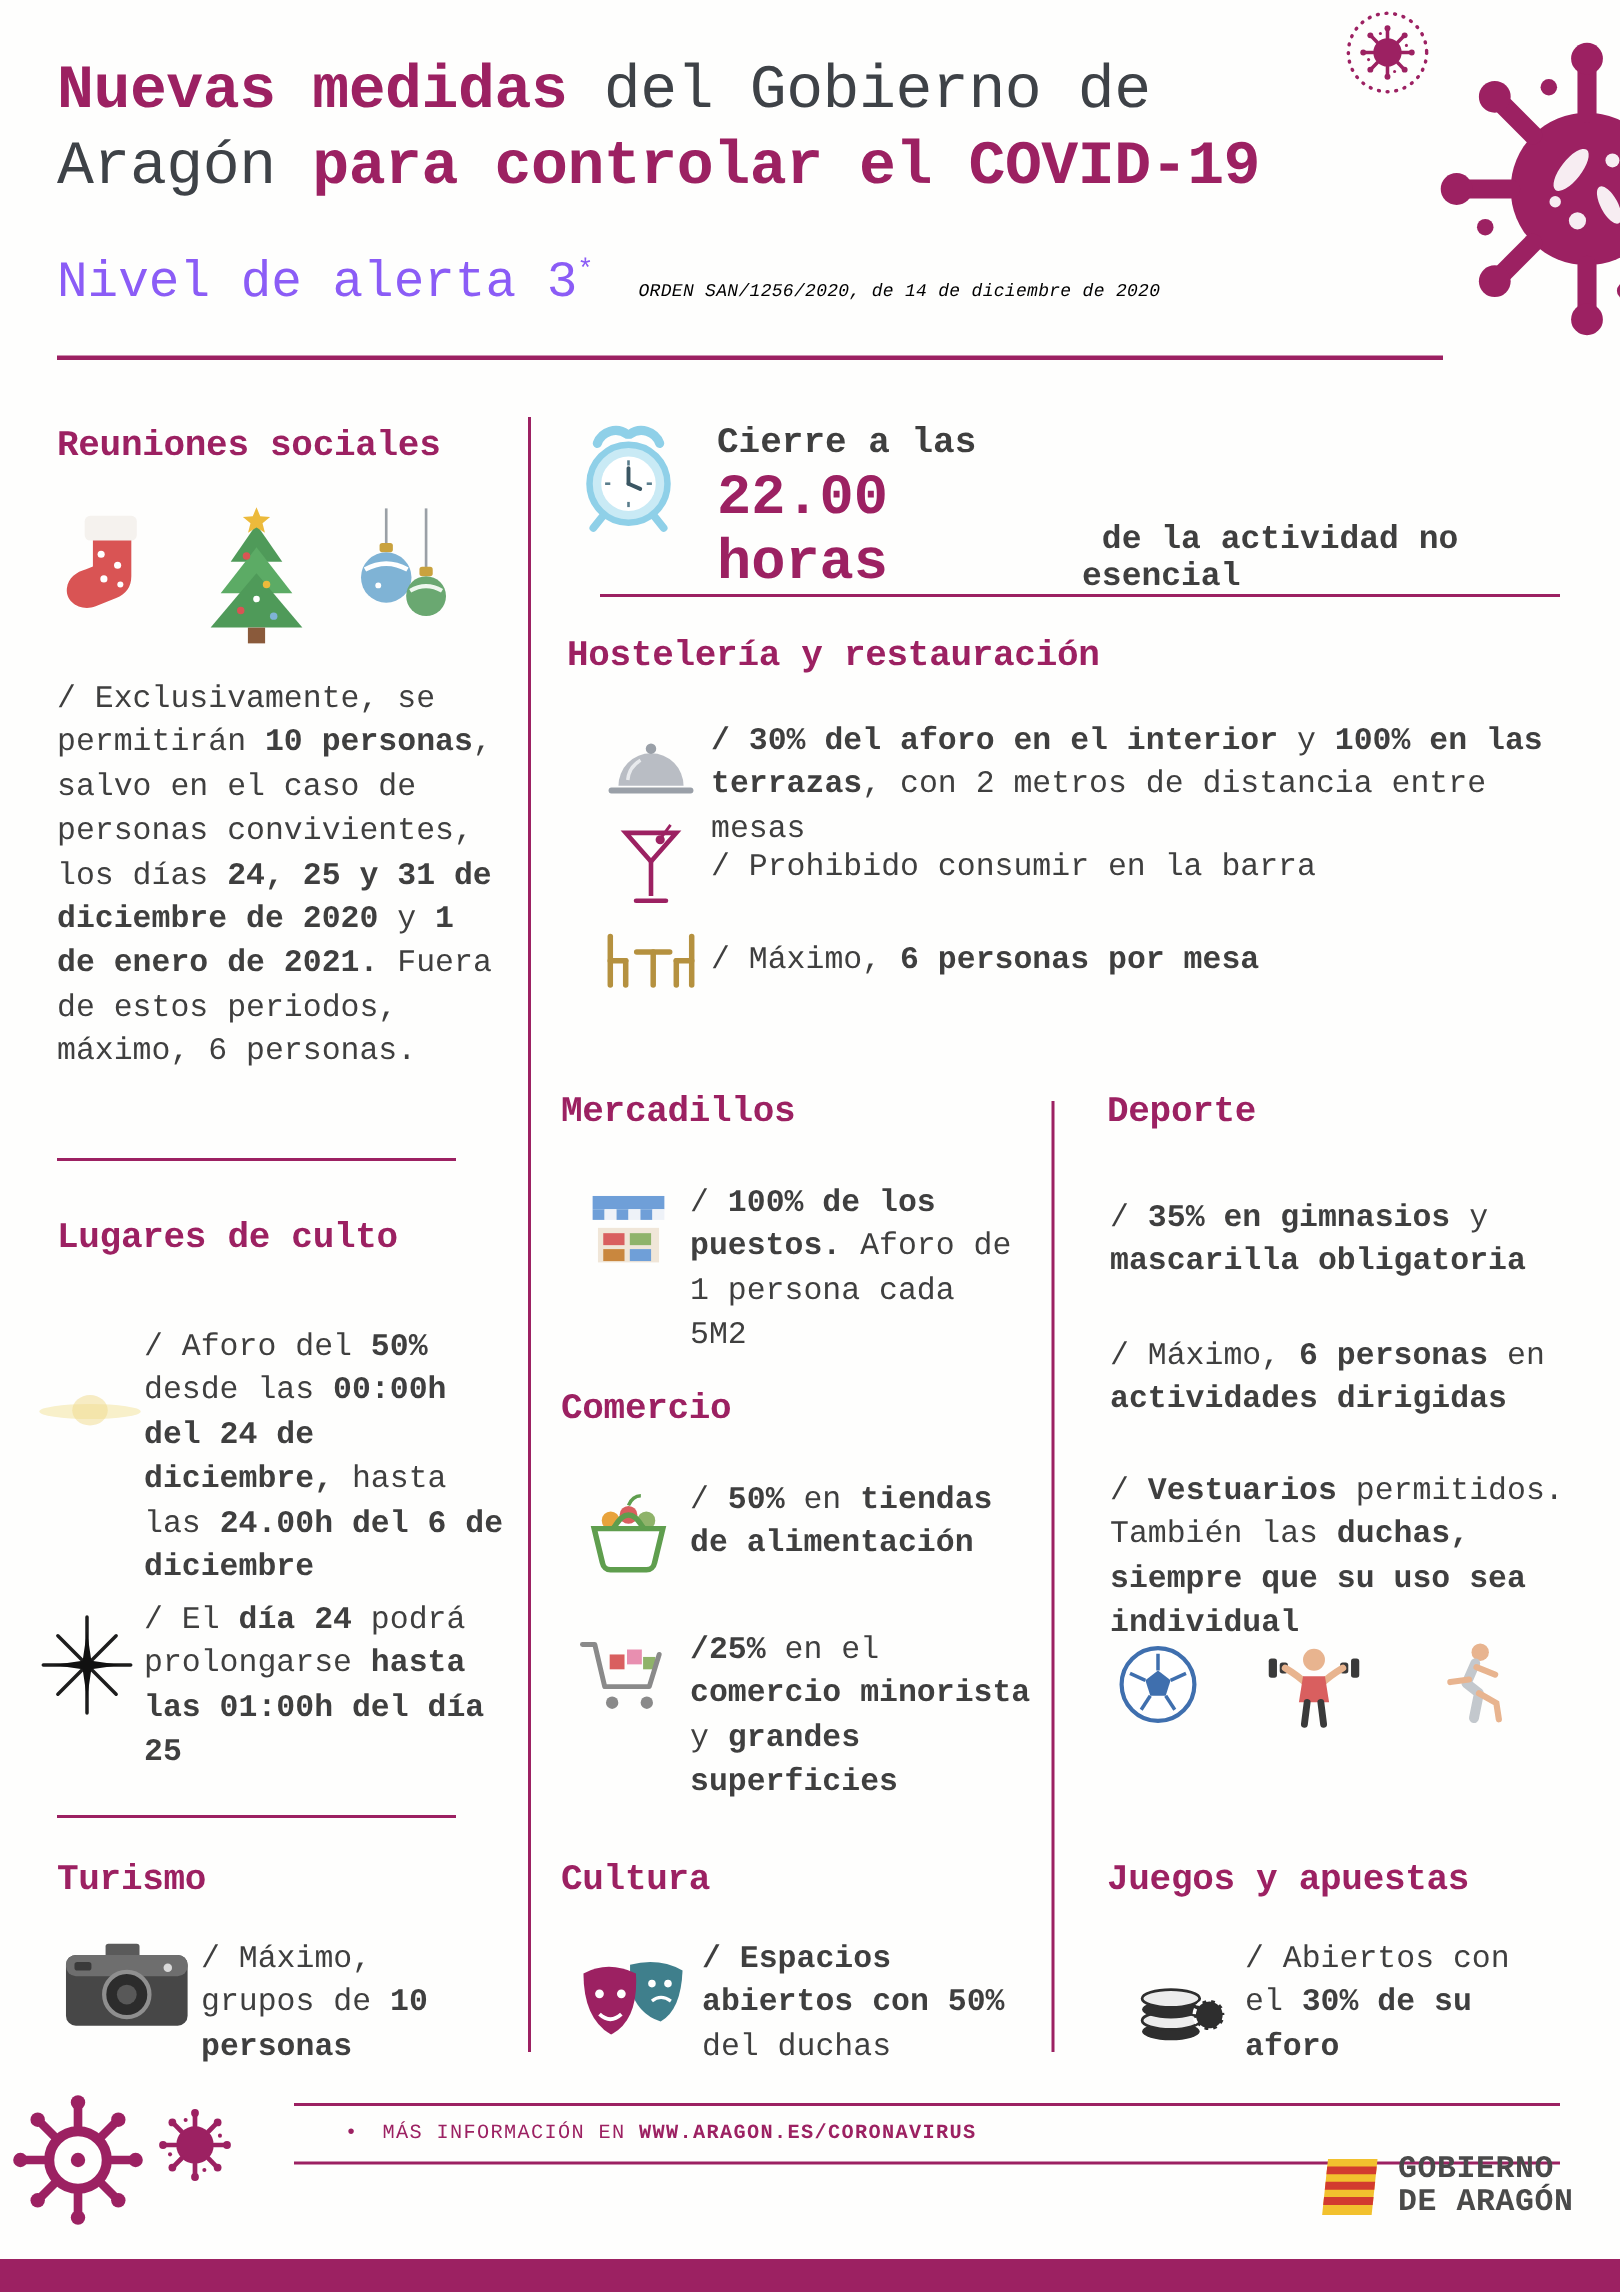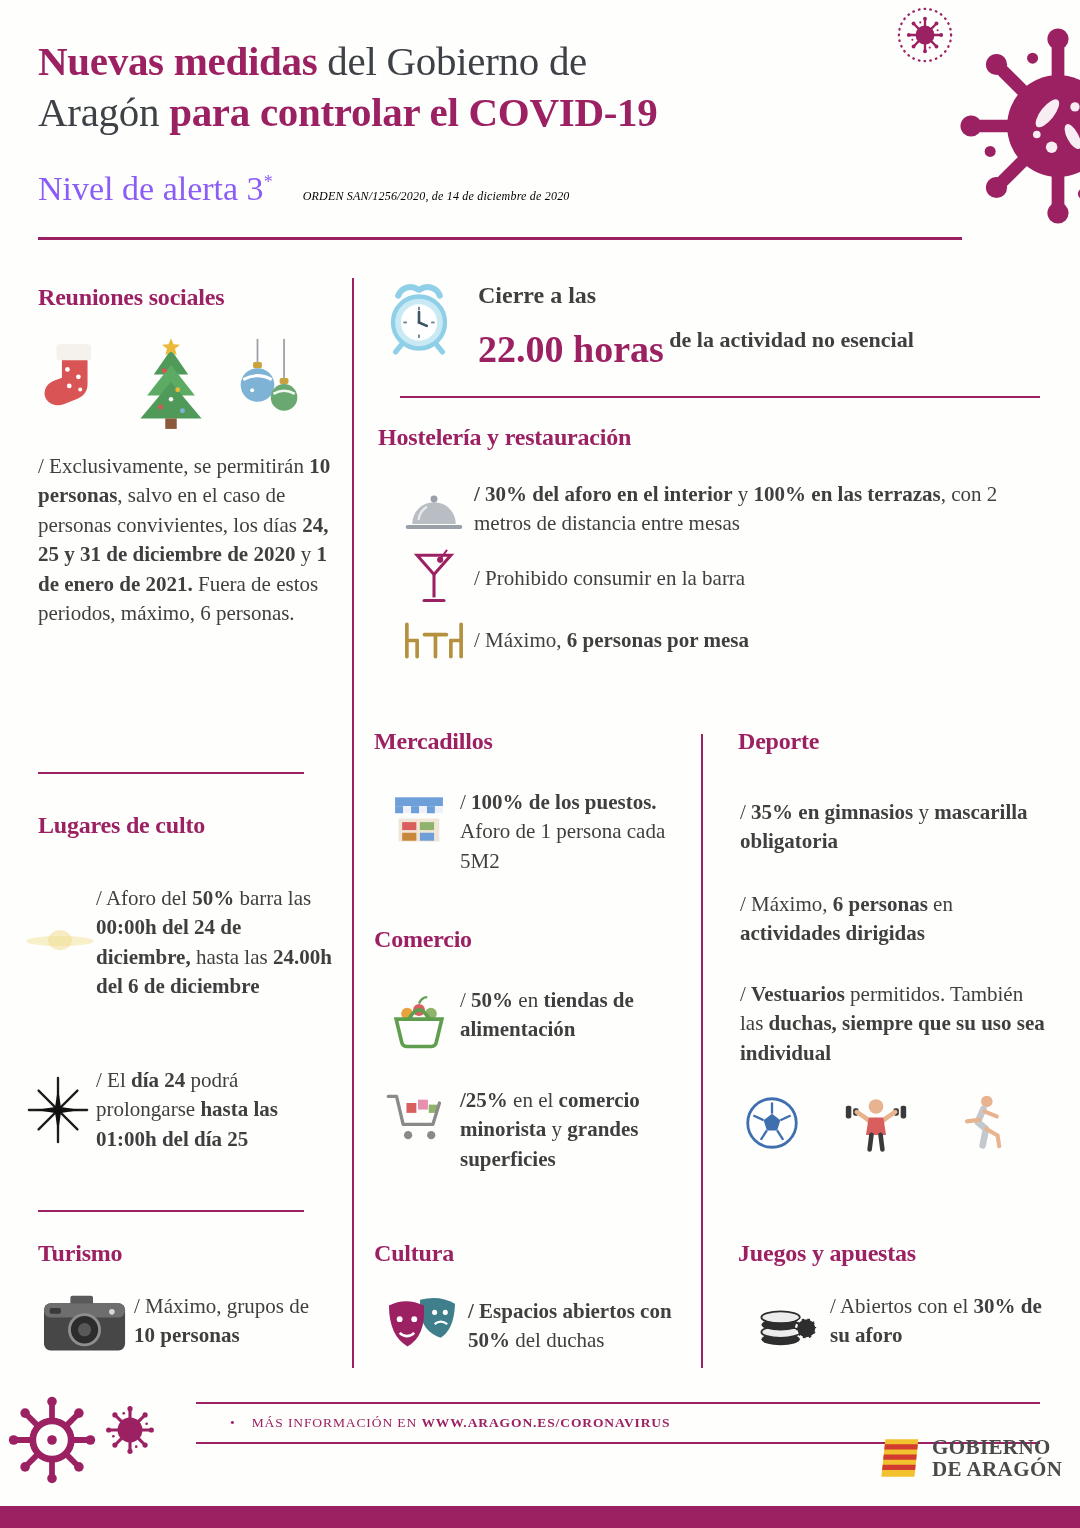--- a/index.html
+++ b/index.html
@@ -1,20 +1,20 @@
 <!DOCTYPE html>
 <html style="--accent: #9c2162; --text: #3f3f3f; --clock-blue: #a9dcee; --flag-red: #d23b2f; --flag-yellow: #f2c12e;"><head>
 <meta charset="utf-8">
 <style>
   * { margin:0; padding:0; box-sizing:border-box; }
   html,body { background:#e9e9e9; }
   .page {
     position:relative; width:1080px; height:1528px; margin:0 auto;
     background:#fefefd; overflow:hidden;
-    font-family:Liberation Serif, serif;
+    font-family:Liberation Mono, monospace;
     color:var(--text,#3f3f3f);
   }
   .abs { position:absolute; }
   .row { display:flex; }
   .b { font-weight:700; }
   .accent { color:var(--accent,#9c2162); }
   .hline { background:var(--accent,#9c2162); height:2px; }
   .vline { background:var(--accent,#9c2162); width:2px; }
   .title { font-size:41px; line-height:1.24; letter-spacing:-0.3px; color:#3e4247; font-weight:400; }
   .section-heading { font-size:24px; font-weight:700; color:var(--accent,#9c2162); letter-spacing:-0.2px; }
@@ -137,21 +137,21 @@
   <p class="abs body-text" style="left:38px; top:452px; width:296px"><span>/ Exclusivamente, se permitirán </span><span class="b">10 personas</span><span>, salvo en el caso de personas convivientes, los días </span><span class="b">24, 25 y 31 de diciembre de 2020</span><span> y </span><span class="b">1 de enero de 2021.</span><span> Fuera de estos periodos, máximo, 6 personas.</span></p>
 
   <div class="abs hline" style="left:38px; top:772px; width:266px"></div>
 
   <h2 class="abs section-heading" style="left:38px; top:812px">Lugares de culto</h2>
 
   <svg class="abs" style="left:22px; top:918px; width:76px; height:46px" viewBox="0 0 90 50">
     <ellipse cx="45" cy="25" rx="40" ry="6" fill="#f3e3a0" opacity="0.55"></ellipse>
     <ellipse cx="45" cy="24" rx="14" ry="12" fill="#f0d98c" opacity="0.5"></ellipse>
   </svg>
-  <p class="abs body-text" style="left:96px; top:884px; width:242px"><span>/ Aforo del </span><span class="b">50%</span><span>  barra las </span><span class="b">00:00h del 24 de diciembre,</span><span> hasta las </span><span class="b">24.00h del 6 de diciembre</span></p>
+  <p class="abs body-text" style="left:96px; top:884px; width:242px"><span>/ Aforo del </span><span class="b">50%</span><span>  desde las </span><span class="b">00:00h del 24 de diciembre,</span><span> hasta las </span><span class="b">24.00h del 6 de diciembre</span></p>
 
   <svg class="abs" style="left:24px; top:1076px; width:68px; height:68px" viewBox="0 0 70 70">
     <g stroke="#1d1d1d" stroke-width="2.4" stroke-linecap="round">
       <line x1="35" y1="2" x2="35" y2="68"></line>
         <line x1="5" y1="35" x2="65" y2="35"></line>
       <line x1="15" y1="15" x2="55" y2="55"></line>
         <line x1="55" y1="15" x2="15" y2="55"></line>
     </g>
     <polygon points="35,12 38,32 58,35 38,38 35,58 32,38 12,35 32,32" fill="#111"></polygon>
   </svg>
@@ -188,21 +188,21 @@
         <line x1="45" y1="63" x2="45" y2="67"></line>
       <line x1="27" y1="49" x2="31" y2="49"></line>
         <line x1="59" y1="49" x2="63" y2="49"></line>
     </g>
     <line x1="45" y1="49" x2="45" y2="37" stroke="#3a5663" stroke-width="3" stroke-linecap="round"></line>
     <line x1="45" y1="49" x2="54" y2="53" stroke="#3a5663" stroke-width="3" stroke-linecap="round"></line>
   </svg>
 
   <div class="abs" style="left:478px; top:282px">
     <div class="curfew-intro">Cierre a las</div>
-    <div class="row" style="align-items:flex-start; margin-top:18px">
+    <div class="row" style="align-items:flex-end; margin-top:2px">
       <span class="curfew-time">22.00 horas</span>
       <span class="curfew-scope"> de la actividad no esencial</span>
     </div>
   </div>
 
   <div class="abs hline" style="left:400px; top:396px; width:640px"></div>
 
   <h2 class="abs section-heading" style="left:378px; top:424px">Hostelería y restauración</h2>
 
   <div class="abs row" style="left:394px; top:480px">

